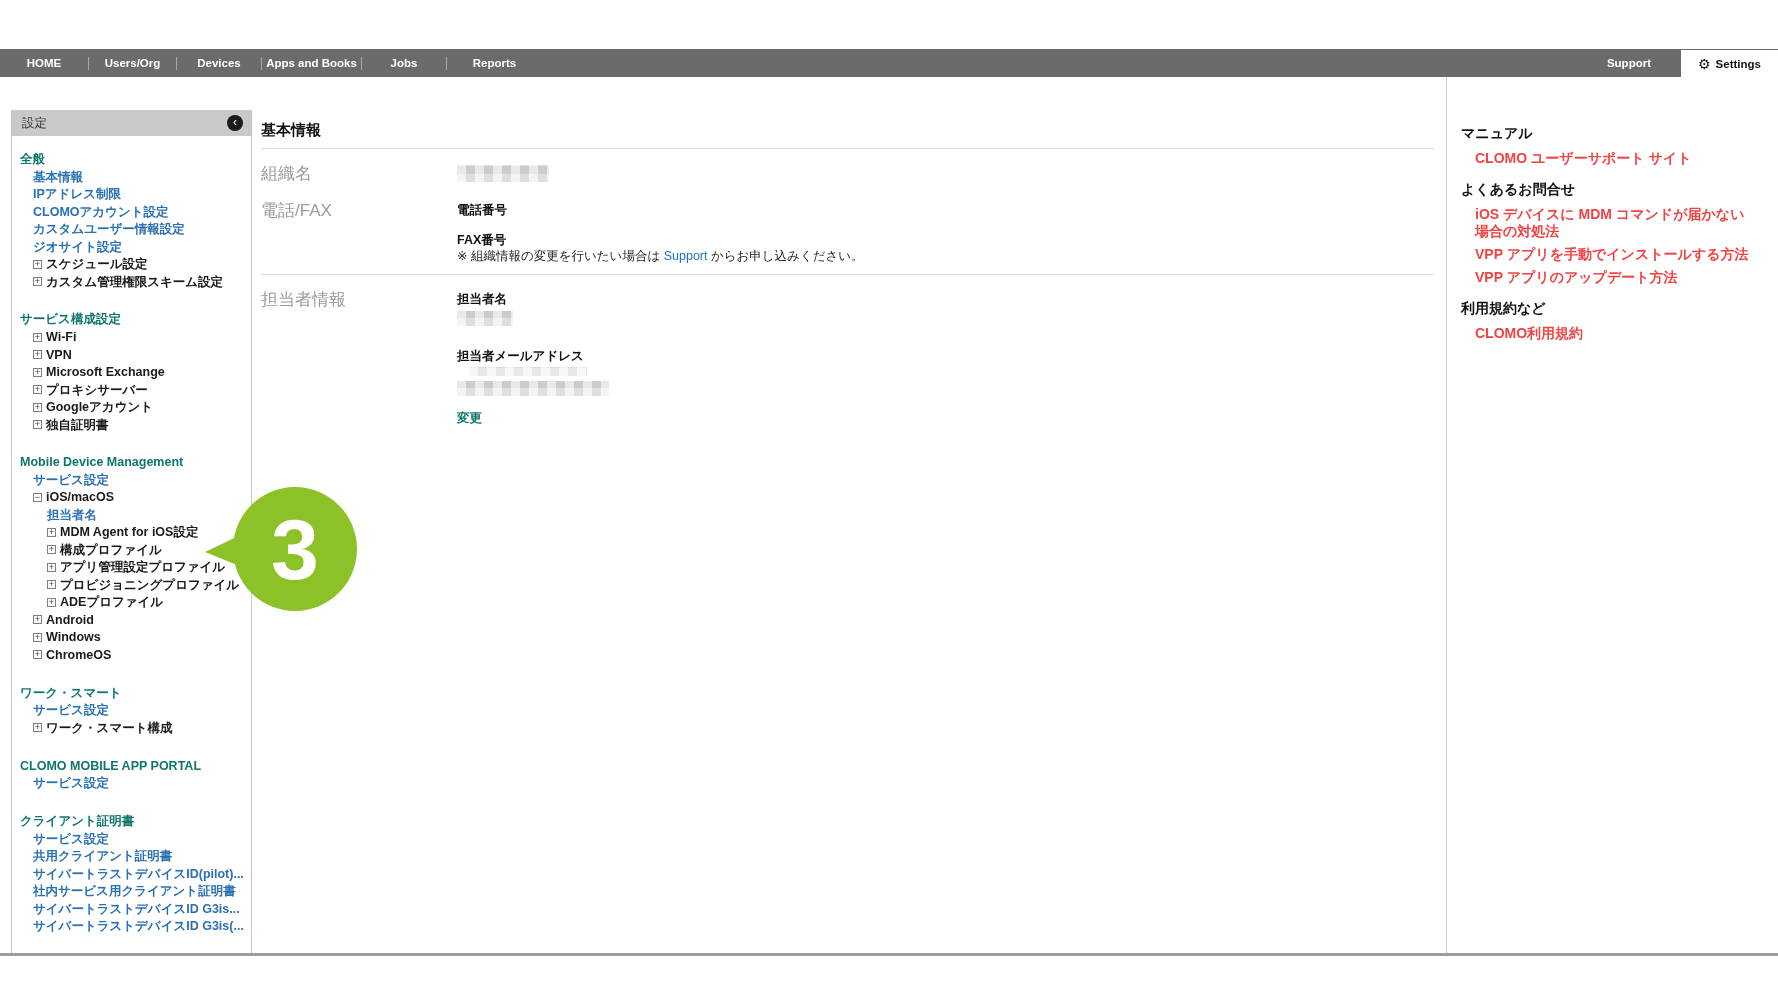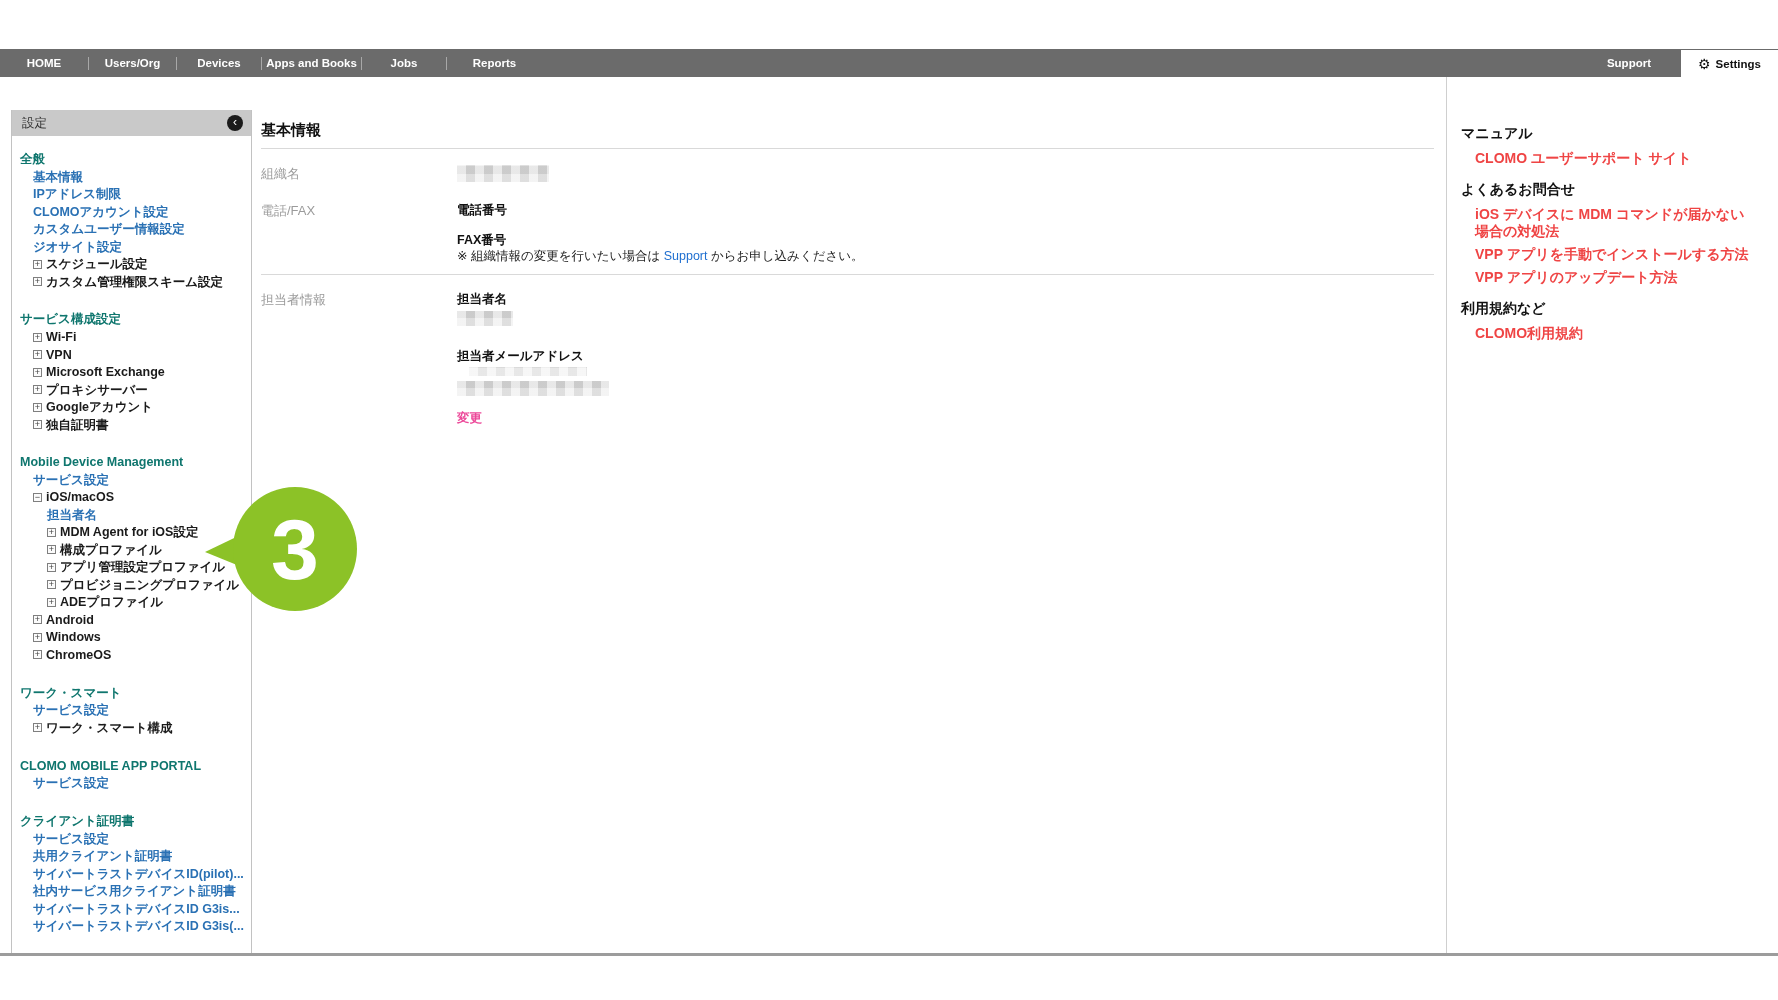--- a/index.html
+++ b/index.html
@@ -31,32 +31,32 @@
   .tree-item.lvl0 { padding-left:13px; }
   .tree-item.lvl1 { padding-left:27px; }
   .toggle-icon { flex:0 0 auto; width:9px; height:9px; border:1px solid #7f7f7f; background:#fbfbfb; color:#444; font-size:9px; line-height:7px; text-align:center; margin-right:4px; font-weight:400; }
   .tree-label { color:#1a1a1a; font-weight:600; white-space:nowrap; }
   .tree-label.link { color:#2a71b4; }
 
   
   .main { flex:1; min-width:0; padding:44px 12px 0 9px; }
   .main-title { font-size:15px; font-weight:700; color:#111; padding-bottom:8px; border-bottom:1px solid #d9d9d9; }
   .info-row { display:flex; padding-top:16px; }
-  .row-label { flex:0 0 196px; color:#9b9b9b; font-size:13px; line-height:16px; padding-top:1px; }
+  .row-label { flex:0 0 196px; color:#9b9b9b; font-size:17px; line-height:16px; padding-top:1px; }
   .row-content { font-size:12.5px; color:#111; line-height:16px; }
   .fname { font-weight:700; }
   .gap14 { height:14px; }
   .gap18 { height:18px; }
   .redacted { display:inline-block; background-color:#e2e2e2;
     background-image:repeating-linear-gradient(90deg, rgba(255,255,255,.45) 0 9px, rgba(0,0,0,.05) 9px 18px),
                      repeating-linear-gradient(0deg, rgba(255,255,255,.3) 0 8px, rgba(0,0,0,.05) 8px 16px); }
   .note { font-size:12.5px; color:#222; }
   .note a { color:#1f6fd0; text-decoration:none; }
   .divider { border-bottom:1px solid #d9d9d9; margin-top:10px; }
-  .action-link { display:inline-block; margin-top:10px; color:#ec4899; font-weight:700; font-size:12.5px; text-decoration:none; cursor:pointer; }
+  .action-link { display:inline-block; margin-top:10px; color:#0f766e; font-weight:700; font-size:12.5px; text-decoration:none; cursor:pointer; }
 
   
   .help { flex:0 0 332px; border-left:1px solid #cfcfcf; padding:48px 22px 0 14px; font-size:14px; background:#fff; }
   .help-heading { font-weight:700; color:#111; margin-bottom:8px; line-height:17px; }
   .help-links { margin:0 0 14px 14px; }
   .help-link { display:block; color:#ef4444; font-weight:600; text-decoration:none; line-height:17px; margin-bottom:6px; cursor:pointer; }
 
   
   .balloon { position:absolute; left:203px; top:486px; width:156px; height:128px; pointer-events:none; }
 </style>

